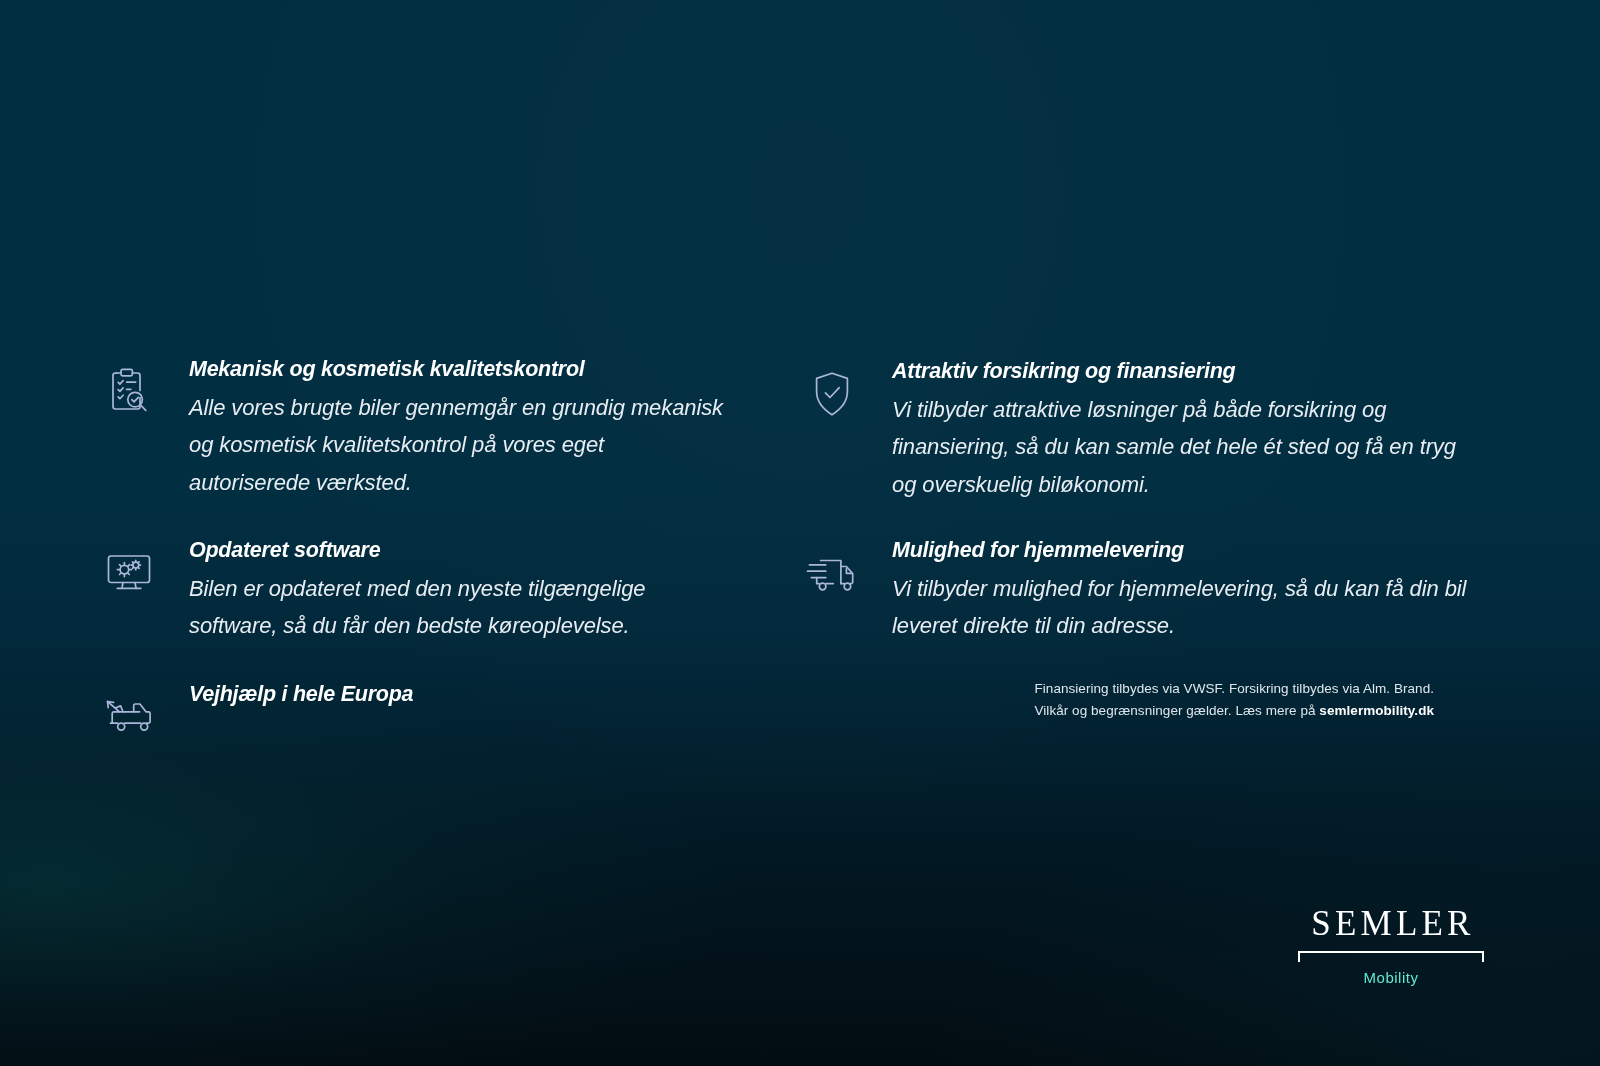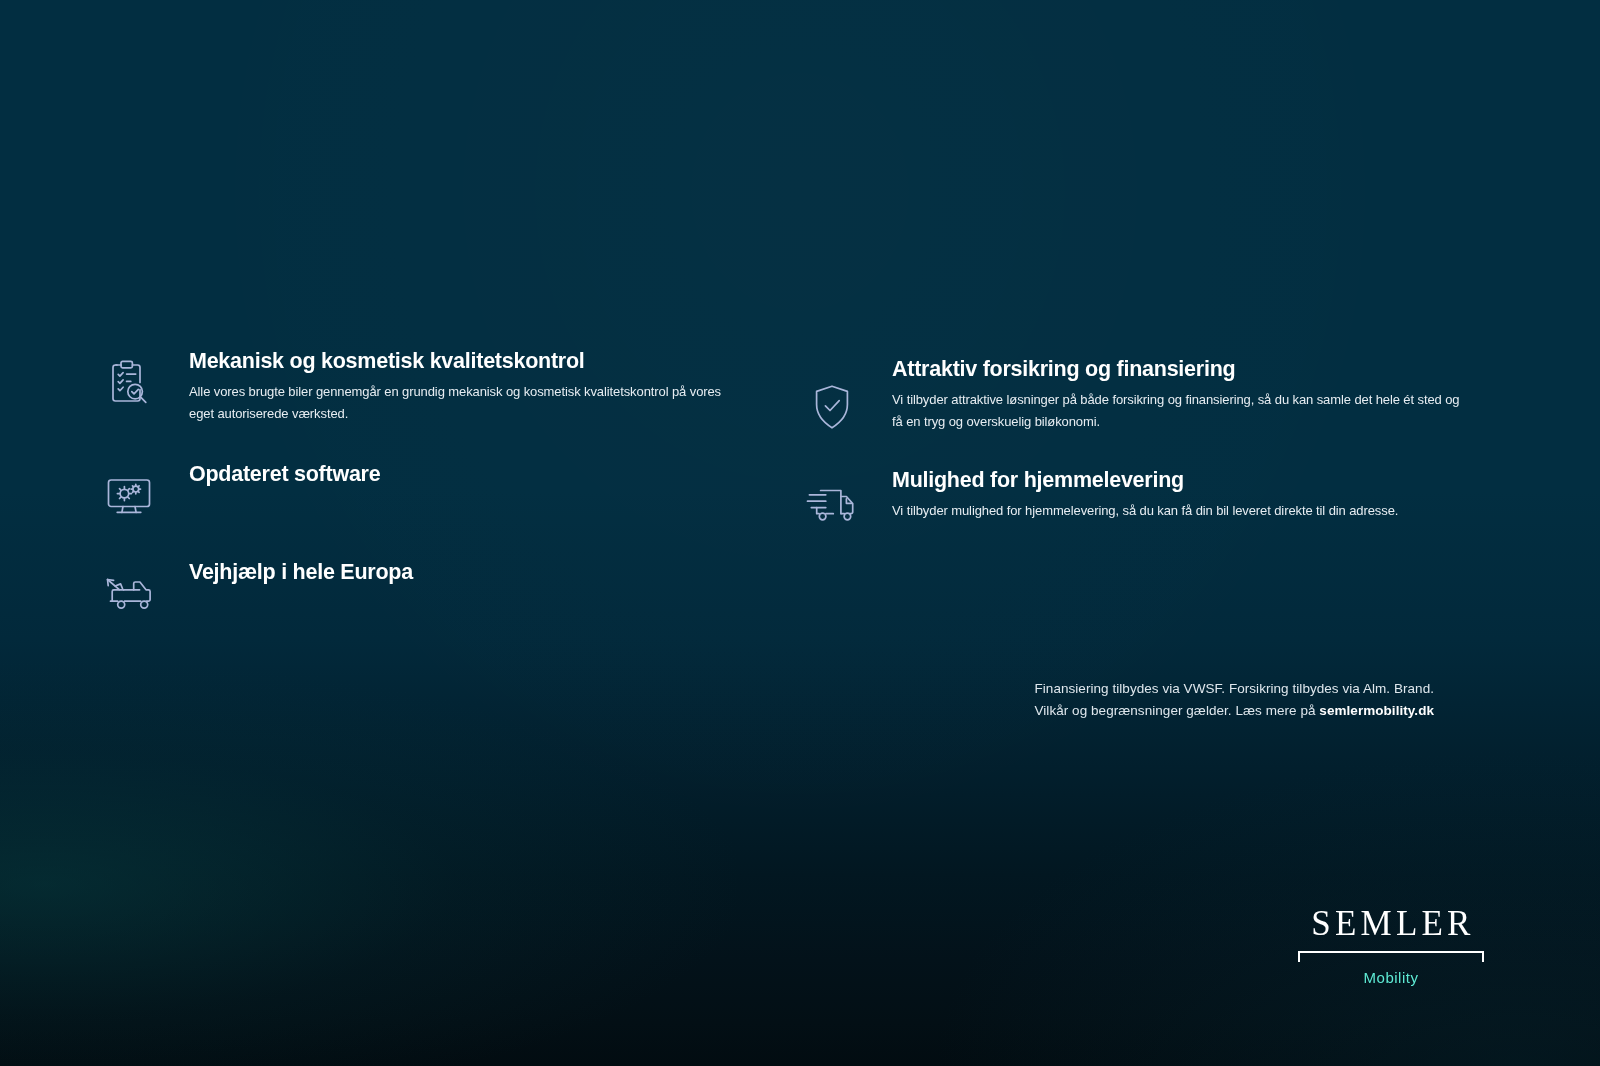--- a/index.html
+++ b/index.html
@@ -51,21 +51,21 @@
     left:107px; top:192px;
     font-size:41px;
     font-weight:700;
     letter-spacing:-0.6px;
     color:#ffffff;
     line-height:1.12;
     white-space:nowrap;
   }
 
   
-  .col { position:absolute; top:348px; }
+  .col { position:absolute; top:356px;font-style:italic; }
   .col-left  { left:103px;  width:660px; }
   .col-right { left:806px;  width:680px; }
 
   .feature {
     position:relative;
     display:flex;
     align-items:flex-start;
     gap:0;
   }
   .feature + .feature { margin-top:36px; }
@@ -84,31 +84,31 @@
 
   .feature-title {
     font-size:21.5px;
     font-weight:700;
     color:#ffffff;
     letter-spacing:-0.25px;
     line-height:1.25;
     margin-bottom:6px;
   }
   .feature-desc {
-    font-size:13px;
+    font-size:22px;
     font-weight:400;
     color:#e7edf2;
     line-height:1.70;
     letter-spacing:-0.1px;
     max-width:540px;
   }
   .col-right .feature-desc { max-width:580px; }
 
   
-  .col-right .feature.f-insurance { margin-top:8px;align-items:flex-end; }
+  .col-right .feature.f-insurance { margin-top:2px; }
   .col-right .feature.f-delivery  { margin-top:34px; }
 
   
   .disclaimer {
     position:absolute;
     left:894px; top:678px;
     width:540px;
     font-size:13.5px;
     line-height:1.64;
     color:#dfe7ed;
@@ -198,20 +198,21 @@
           <path d="M20 35.5l-1.1 5.8M32 35.5l1.1 5.8"></path>
           <path d="M14.2 41.3h23.6"></path>
           <circle cx="21.4" cy="22.6" r="4.3"></circle>
           <path d="M21.4 15.6v2M21.4 27.6v2M14.4 22.6h2M26.4 22.6h2M16.5 17.7l1.4 1.4M24.9 26.1l1.4 1.4M26.4 17.7l-1.4 1.4M17.9 26.1l-1.4 1.4"></path>
           <circle cx="32.8" cy="18.1" r="2.9"></circle>
           <path d="M32.8 13.4v1.4M32.8 21.4v1.4M28.1 18.1h1.4M36.1 18.1h1.4M29.5 14.8l1 1M35.1 20.4l1 1M36.1 14.8l-1 1M30.5 20.4l-1 1"></path>
         </svg>
       </div>
       <div class="feature-body">
         <div class="feature-title">Opdateret software</div>
+        <div class="feature-desc">Bilen er opdateret med den nyeste tilgængelige software, så du får den bedste køreoplevelse.</div>
       </div>
     </div>
 
     <div class="feature f-roadside">
       <div class="feature-icon">
         <svg width="52" height="52" viewBox="0 0 52 52" fill="none" stroke="#aab6da" stroke-width="1.7" stroke-linecap="round" stroke-linejoin="round">
           <path d="M4.5 10.5l11.8 10.2"></path>
           <path d="M4.5 10.5l.7 6.1M4.5 10.5l6.1.8"></path>
           <path d="M12.2 17l5.4-2.1 1.9 4.6"></path>
           <path d="M20.6 20.8h10.1v-6.2a1.6 1.6 0 0 1 1.6-1.6h4.6l6.1 7.8h2.5a1.6 1.6 0 0 1 1.6 1.6v8.2a1.6 1.6 0 0 1-1.6 1.6h-2"></path>

